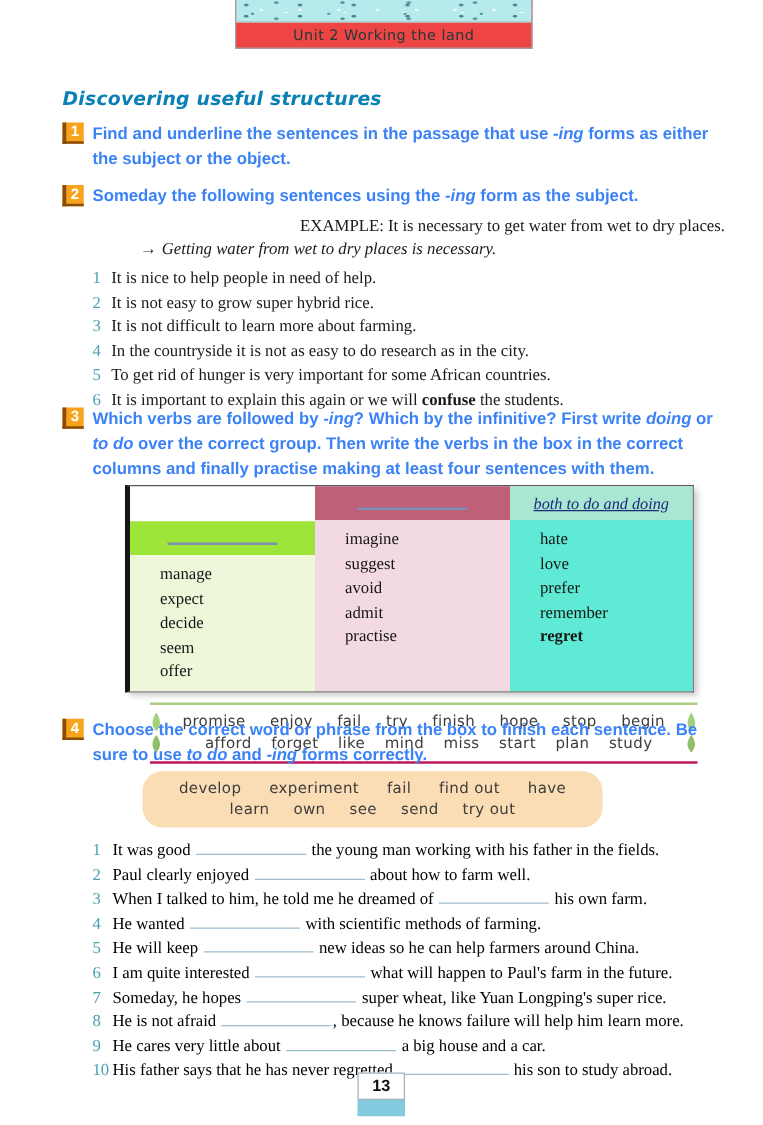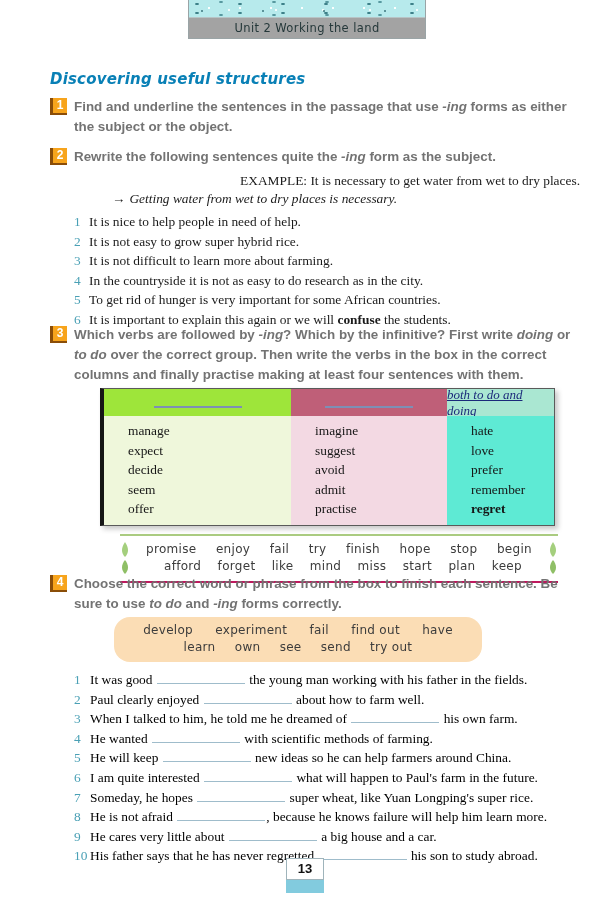--- a/index.html
+++ b/index.html
@@ -3,56 +3,56 @@
 <meta charset="utf-8">
 <style>
   html,body{margin:0;padding:0;}
   body{
     width:610px;height:900px;position:relative;background:#ffffff;
     font-family:"Liberation Sans",sans-serif;overflow:hidden;
   }
   
   .unit-box{position:absolute;left:188px;top:0;width:236px;height:38px;
     border-left:1px solid #9aa4a6;border-right:1px solid #9aa4a6;border-bottom:1px solid #9aa4a6;
-    background:#a3a3a3;}
+    background:#ef4444;}
   .unit-img{height:17px;border-bottom:1px solid #b7c4c6;background-color:#b7eaec;
     background-image:
       radial-gradient(ellipse 4px 2px at 8px 4px, rgba(40,110,120,.85) 40%, transparent 55%),
       radial-gradient(ellipse 3px 1.5px at 20px 8px, rgba(255,255,255,.95) 40%, transparent 55%),
       radial-gradient(ellipse 4px 2px at 32px 2px, rgba(55,125,135,.75) 40%, transparent 55%),
       radial-gradient(ellipse 3px 2px at 13px 11px, rgba(30,90,100,.6) 40%, transparent 55%),
       radial-gradient(ellipse 3px 1.5px at 40px 10px, rgba(255,255,255,.8) 40%, transparent 55%);
     background-size:43px 9px,31px 11px,53px 13px,61px 15px,47px 12px;}
   .unit-caption{height:20px;line-height:20px;text-align:center;
     font-family:"DejaVu Sans",sans-serif;font-size:11.5px;color:#25383a;letter-spacing:.4px;}
   
   .section-title{position:absolute;left:50px;top:70px;
     font-family:"DejaVu Sans",sans-serif;font-weight:bold;font-style:italic;
     font-size:15px;color:#0980b6;letter-spacing:.2px;}
   
   .task{position:absolute;left:50px;width:530px;display:flex;align-items:flex-start;}
   .numbox{flex:0 0 auto;width:14px;height:15px;margin-top:1px;margin-right:7px;
     background:#f7a41c;border-left:3px solid #8a4d08;border-bottom:2px solid #8a4d08;
     color:#ffffff;font-weight:bold;font-size:12px;text-align:center;line-height:15px;}
   .tbody{flex:1 1 auto;}
-  .instr{font-weight:bold;font-size:13.4px;line-height:20px;color:#737373;}
+  .instr{font-weight:bold;font-size:13.4px;line-height:20px;color:#3b82f6;}
   .instr i{font-style:italic;}
   .serif{font-family:"Liberation Serif",serif;font-size:13.4px;color:#1a1a1a;}
   .ex-line{margin-top:5px;line-height:18px;text-align:right;}
   .ex-arrow{margin-left:38px;line-height:18px;font-style:italic;}
   .ex-arrow .arr{font-style:normal;margin-right:4px;}
   .numlist{margin-top:4px;}
   .numlist .row{line-height:19.5px;white-space:nowrap;}
   .lnum{display:inline-block;width:15px;color:#4aa0b5;font-family:"Liberation Serif",serif;font-size:13.4px;}
   
   .vtable{margin-top:3px;margin-left:26px;width:450px;
     border:1px solid #5a5a5a;border-left:4px solid #161616;
     box-shadow:3px 3px 5px rgba(0,0,0,.22);display:flex;}
   .vcol{display:flex;flex-direction:column;}
-  .vcol.c1{width:187px;} .vcol.c2{width:156px;} .vcol.c3{flex:1;}
+  .vcol.c1{width:148px;margin-top:28px;} .vcol.c2{width:156px;} .vcol.c3{flex:1;}
   .vhead{height:27px;display:flex;align-items:center;justify-content:center;}
   .c1 .vhead{background:#9ee53a;} .c2 .vhead{background:#bf5f78;} .c3 .vhead{background:#aae7d2;}
   .hblank{display:inline-block;width:88px;border-bottom:2px solid #7d8fb5;height:1px;margin-top:8px;}
   .vhead .lbl{font-family:"Liberation Serif",serif;font-style:italic;font-size:13px;
     color:#1b2a7a;text-decoration:underline;}
   .vbody{flex:1;padding:5px 0 6px 24px;}
   .c1 .vbody{background:#eff7db;} .c2 .vbody{background:#f3d9e3;} .c3 .vbody{background:#5eead4;}
   .vword{font-family:"Liberation Serif",serif;font-size:13.4px;line-height:19.5px;color:#161616;}
   .vword.b{font-weight:bold;}
   
@@ -93,21 +93,21 @@
 <div class="task" style="top:97px;">
   <div class="numbox">1</div>
   <div class="tbody">
     <div class="instr"><span>Find and underline the sentences in the passage that use </span><i>-ing</i><span> forms as either the subject or the object.</span></div>
   </div>
 </div>
 
 <div class="task" style="top:147px;">
   <div class="numbox">2</div>
   <div class="tbody">
-    <div class="instr"><span>Rewrite the following sentences quite the </span><i>-ing</i><span> form as the subject.</span></div>
+    <div class="instr"><span>Someday the following sentences using the </span><i>-ing</i><span> form as the subject.</span></div>
     <div class="serif ex-line"><span>EXAMPLE:</span><span>  It is necessary to get water from wet to dry places.</span></div>
     <div class="serif ex-arrow"><span class="arr">→</span><span>Getting water from wet to dry places is necessary.</span></div>
     <div class="numlist">
       <div class="row serif"><span class="lnum">1</span><span>It is nice to help people in need of help.</span><span class="bold"></span><span></span></div>
       <div class="row serif"><span class="lnum">2</span><span>It is not easy to grow super hybrid rice.</span><span class="bold"></span><span></span></div>
       <div class="row serif"><span class="lnum">3</span><span>It is not difficult to learn more about farming.</span><span class="bold"></span><span></span></div>
       <div class="row serif"><span class="lnum">4</span><span>In the countryside it is not as easy to do research as in the city.</span><span class="bold"></span><span></span></div>
       <div class="row serif"><span class="lnum">5</span><span>To get rid of hunger is very important for some African countries.</span><span class="bold"></span><span></span></div>
       <div class="row serif"><span class="lnum">6</span><span>It is important to explain this again or we will </span><span class="bold">confuse</span><span> the students.</span></div>
     </div>
@@ -178,21 +178,21 @@
           <span>begin</span>
       </div>
       <div class="wrow hand off">
         <span>afford</span>
           <span>forget</span>
           <span>like</span>
           <span>mind</span>
           <span>miss</span>
           <span>start</span>
           <span>plan</span>
-          <span>keep</span>
+          <span>study</span>
       </div>
     </div>
   </div>
 </div>
 
 <div class="task" style="top:574px;">
   <div class="numbox">4</div>
   <div class="tbody">
     <div class="instr"><span>Choose the correct word or phrase from the box to finish each sentence. Be sure to use </span><i>to do</i><span> and </span><i>-ing</i><span> forms correctly.</span></div>
 

